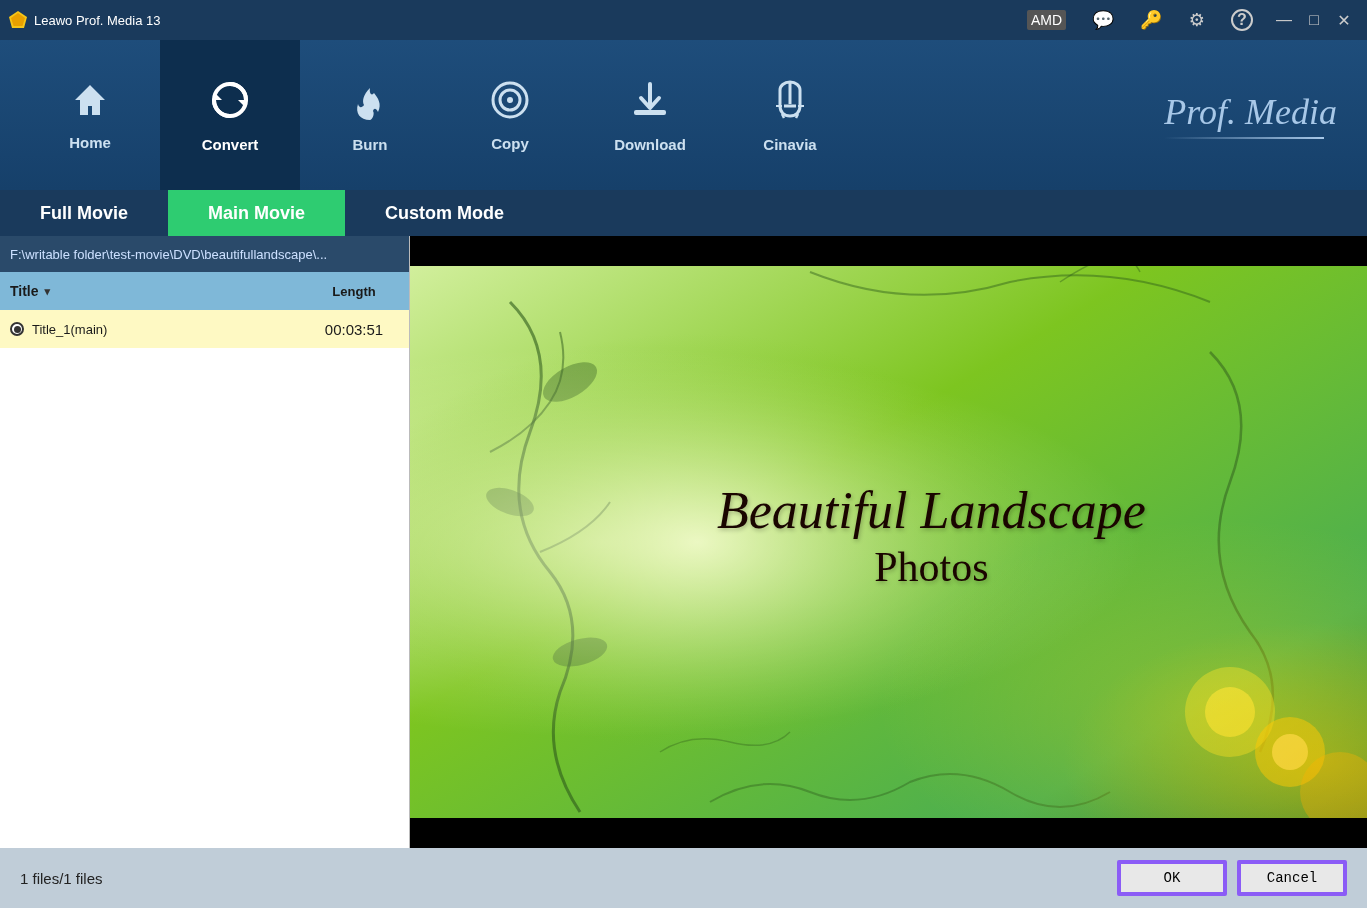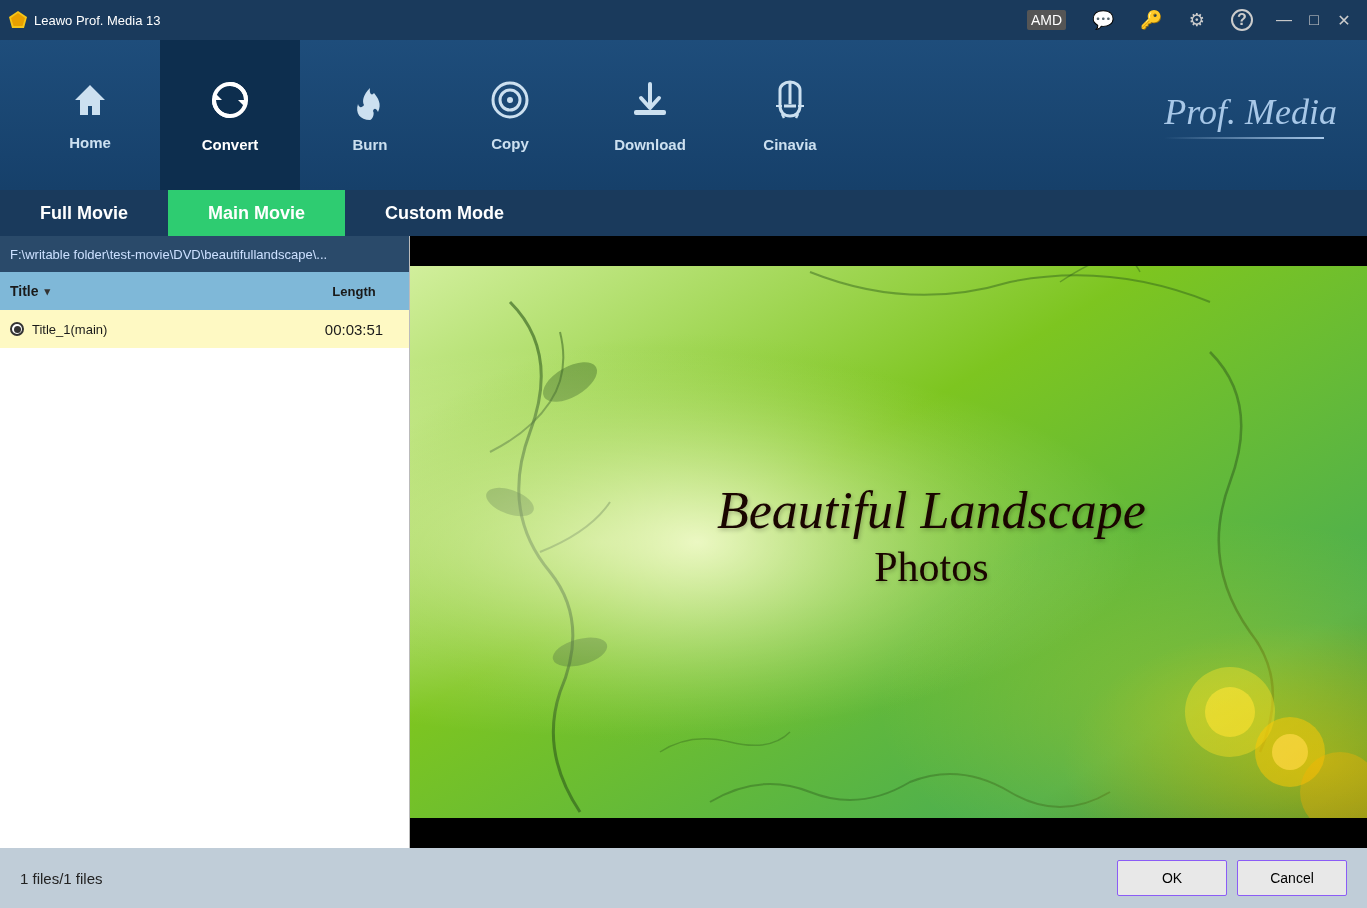--- a/index.html
+++ b/index.html
@@ -248,25 +248,26 @@
       font-size: 15px;
       color: #222;
     }
     .bottom-buttons {
       display: flex;
       gap: 10px;
     }
     .btn-ok, .btn-cancel {
       width: 110px;
       height: 36px;
-      border: 1px solid #8b5cf6;
+      border: 4px solid #8b5cf6;
       background: #e8e8e8;
       font-size: 14px;
       cursor: pointer;
       border-radius: 2px;
+      font-family: Liberation Mono, monospace;
     }
 
     
     .sort-arrow {
       font-size: 11px;
       color: #333;
     }
   </style>
 </head>
 <body>

